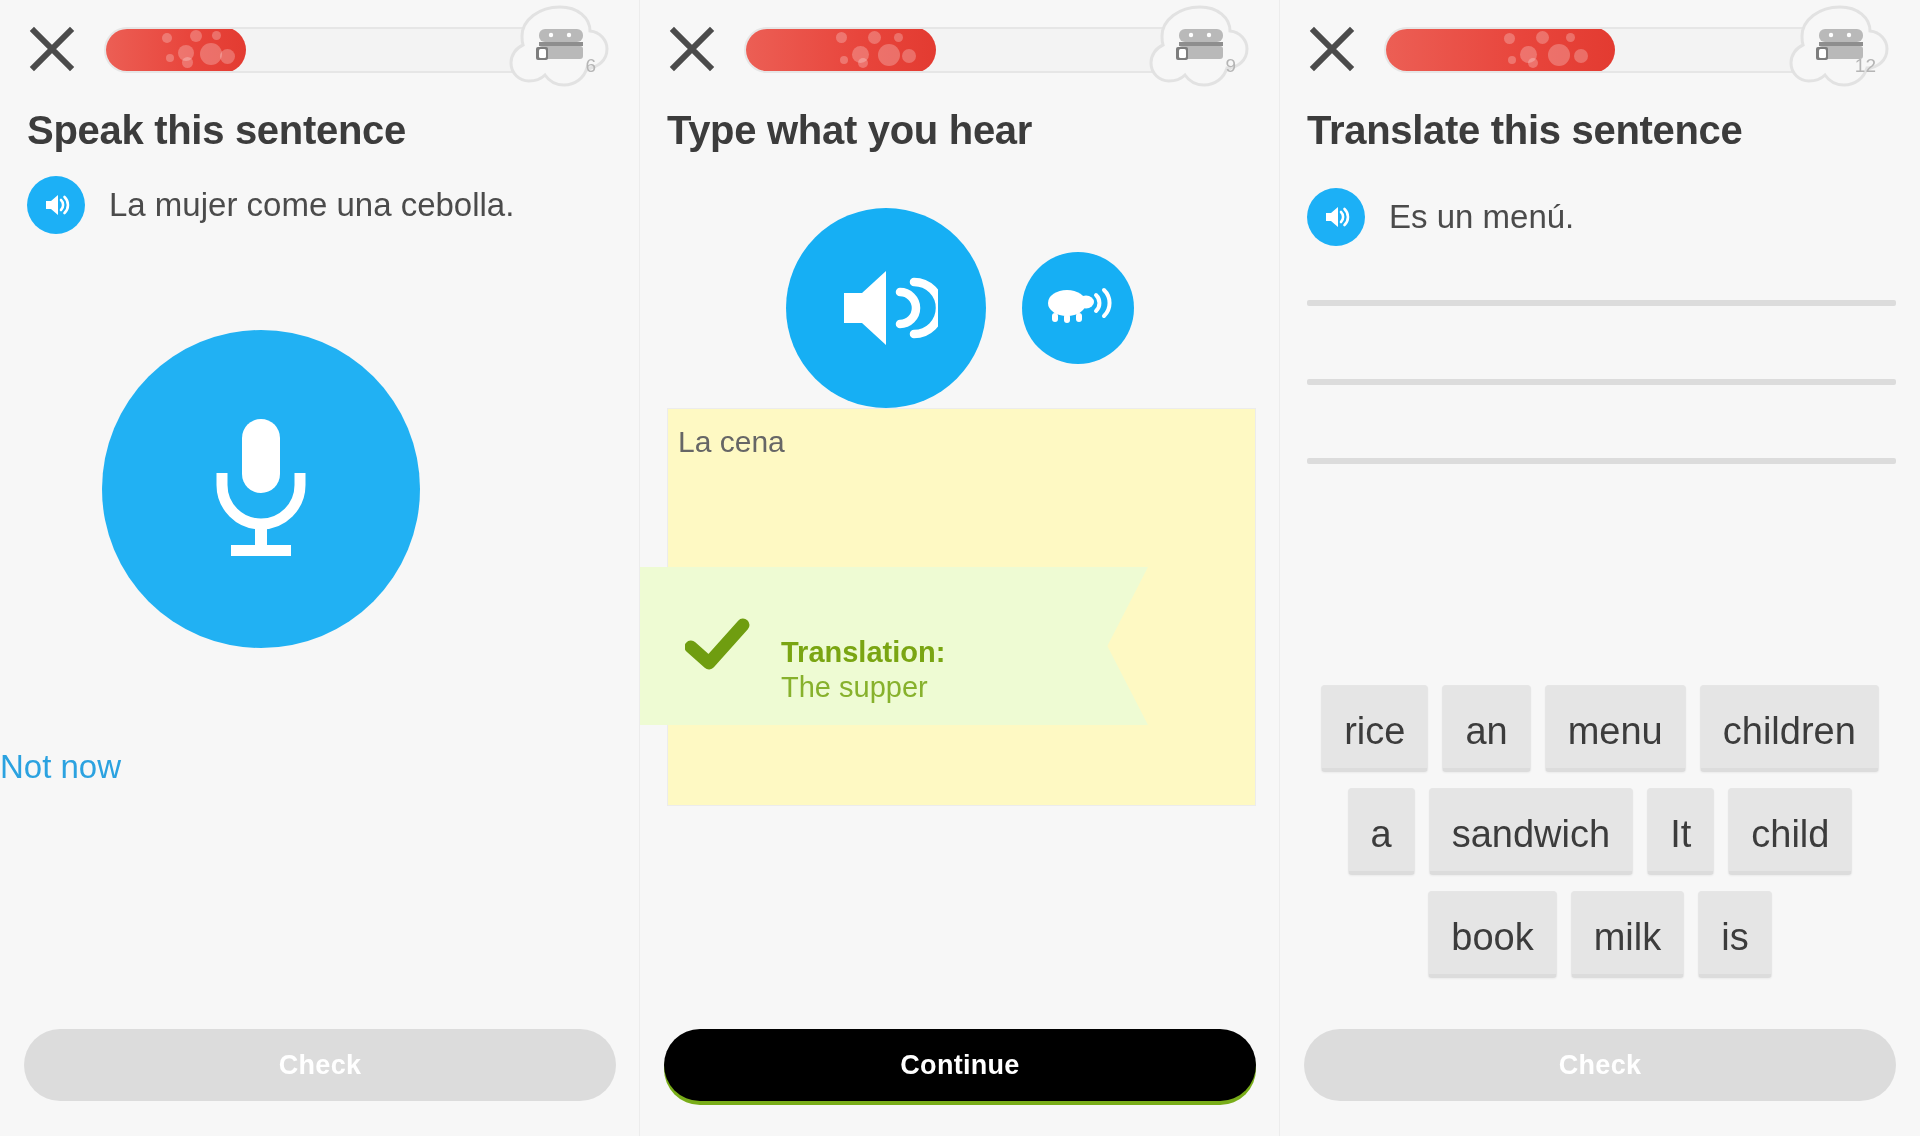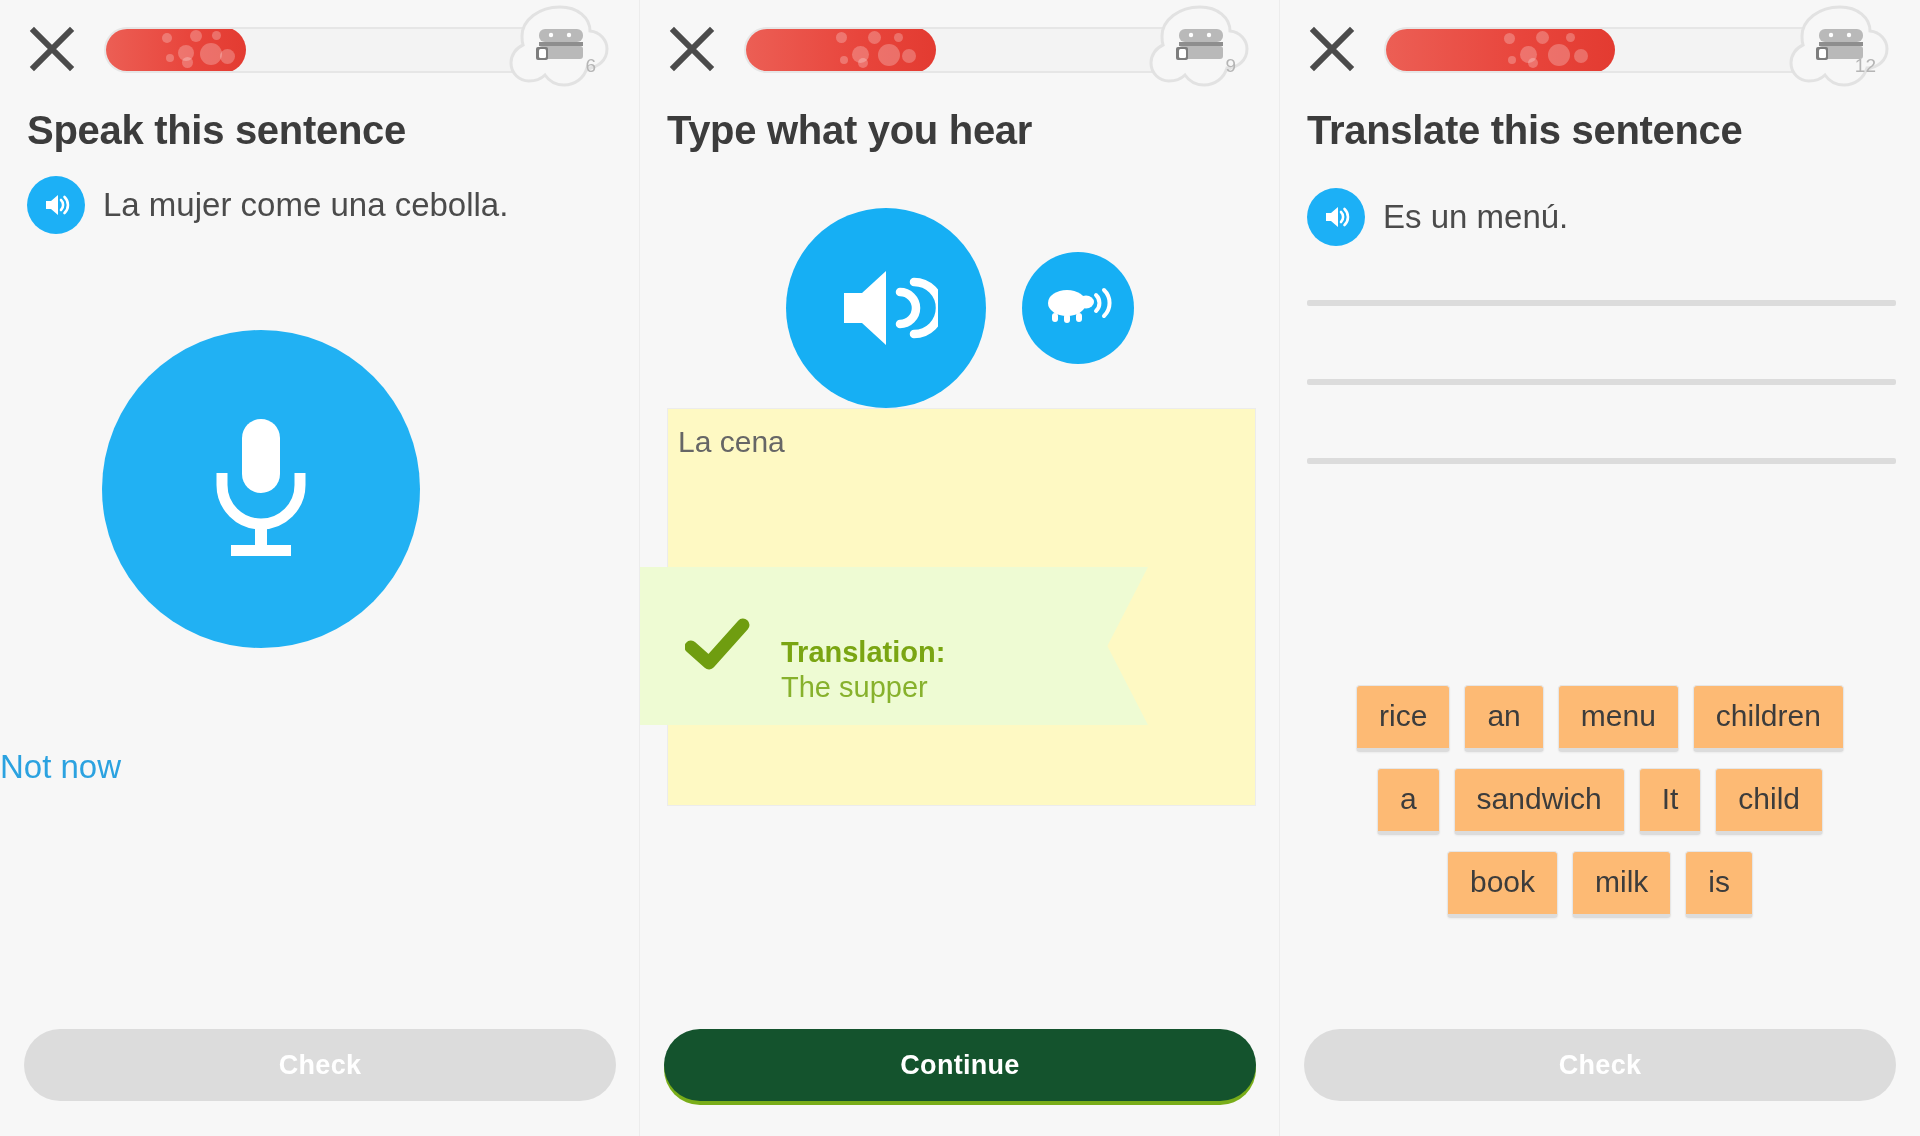--- a/index.html
+++ b/index.html
@@ -103,21 +103,21 @@
     font-weight: bold;
     color: #3c3c3c;
     letter-spacing: -0.3px;
   }
   .sentence-row {
     position: absolute;
     left: 27px;
     top: 176px;
     display: flex;
     align-items: center;
-    gap: 18px;
+    gap: 24px;
   }
   .spk-small {
     width: 58px; height: 58px;
     border-radius: 50%;
     background: #1cb0f6;
     display: flex; align-items: center; justify-content: center;
     cursor: pointer; flex: 0 0 auto;
   }
   .sentence-text {
     font-size: 33px;
@@ -154,21 +154,21 @@
     border-radius: 36px;
     display: flex; align-items: center; justify-content: center;
     font-size: 27px;
     font-weight: bold;
     letter-spacing: 0.3px;
     cursor: pointer;
     user-select: none;
   }
   .btn-disabled { background: #dcdcdc; color: #ffffff; }
   .btn-green {
-    background: #14532d;
+    background: #000000;
     color: #ffffff;
     box-shadow: 0 4px 0 #79ad19;
   }
 
   
   .spk-row {
     position: absolute;
     top: 208px;
     left: 0; right: 0;
     display: flex;
@@ -241,27 +241,27 @@
     left: 18px; right: 18px;
     top: 685px;
   }
   .tile-row {
     display: flex;
     justify-content: center;
     gap: 14px;
     margin-bottom: 16px;
   }
   .tile {
-    background: #fdba74;
+    background: #e5e5e5;
     border: 1px solid #e6e6e6;
     border-bottom-width: 4px;
     border-bottom-color: #dcdcdc;
     border-radius: 4px;
-    padding: 13px 22px 15px 22px;
-    font-size: 30px;
+    padding: 24px 22px 15px 22px;
+    font-size: 38px;
     color: #3c3c3c;
     cursor: pointer;
     box-shadow: 0 1px 2px rgba(0,0,0,0.05);
     white-space: nowrap;
   }
 </style>
 </head>
 <body>
 
 <div class="screen">

